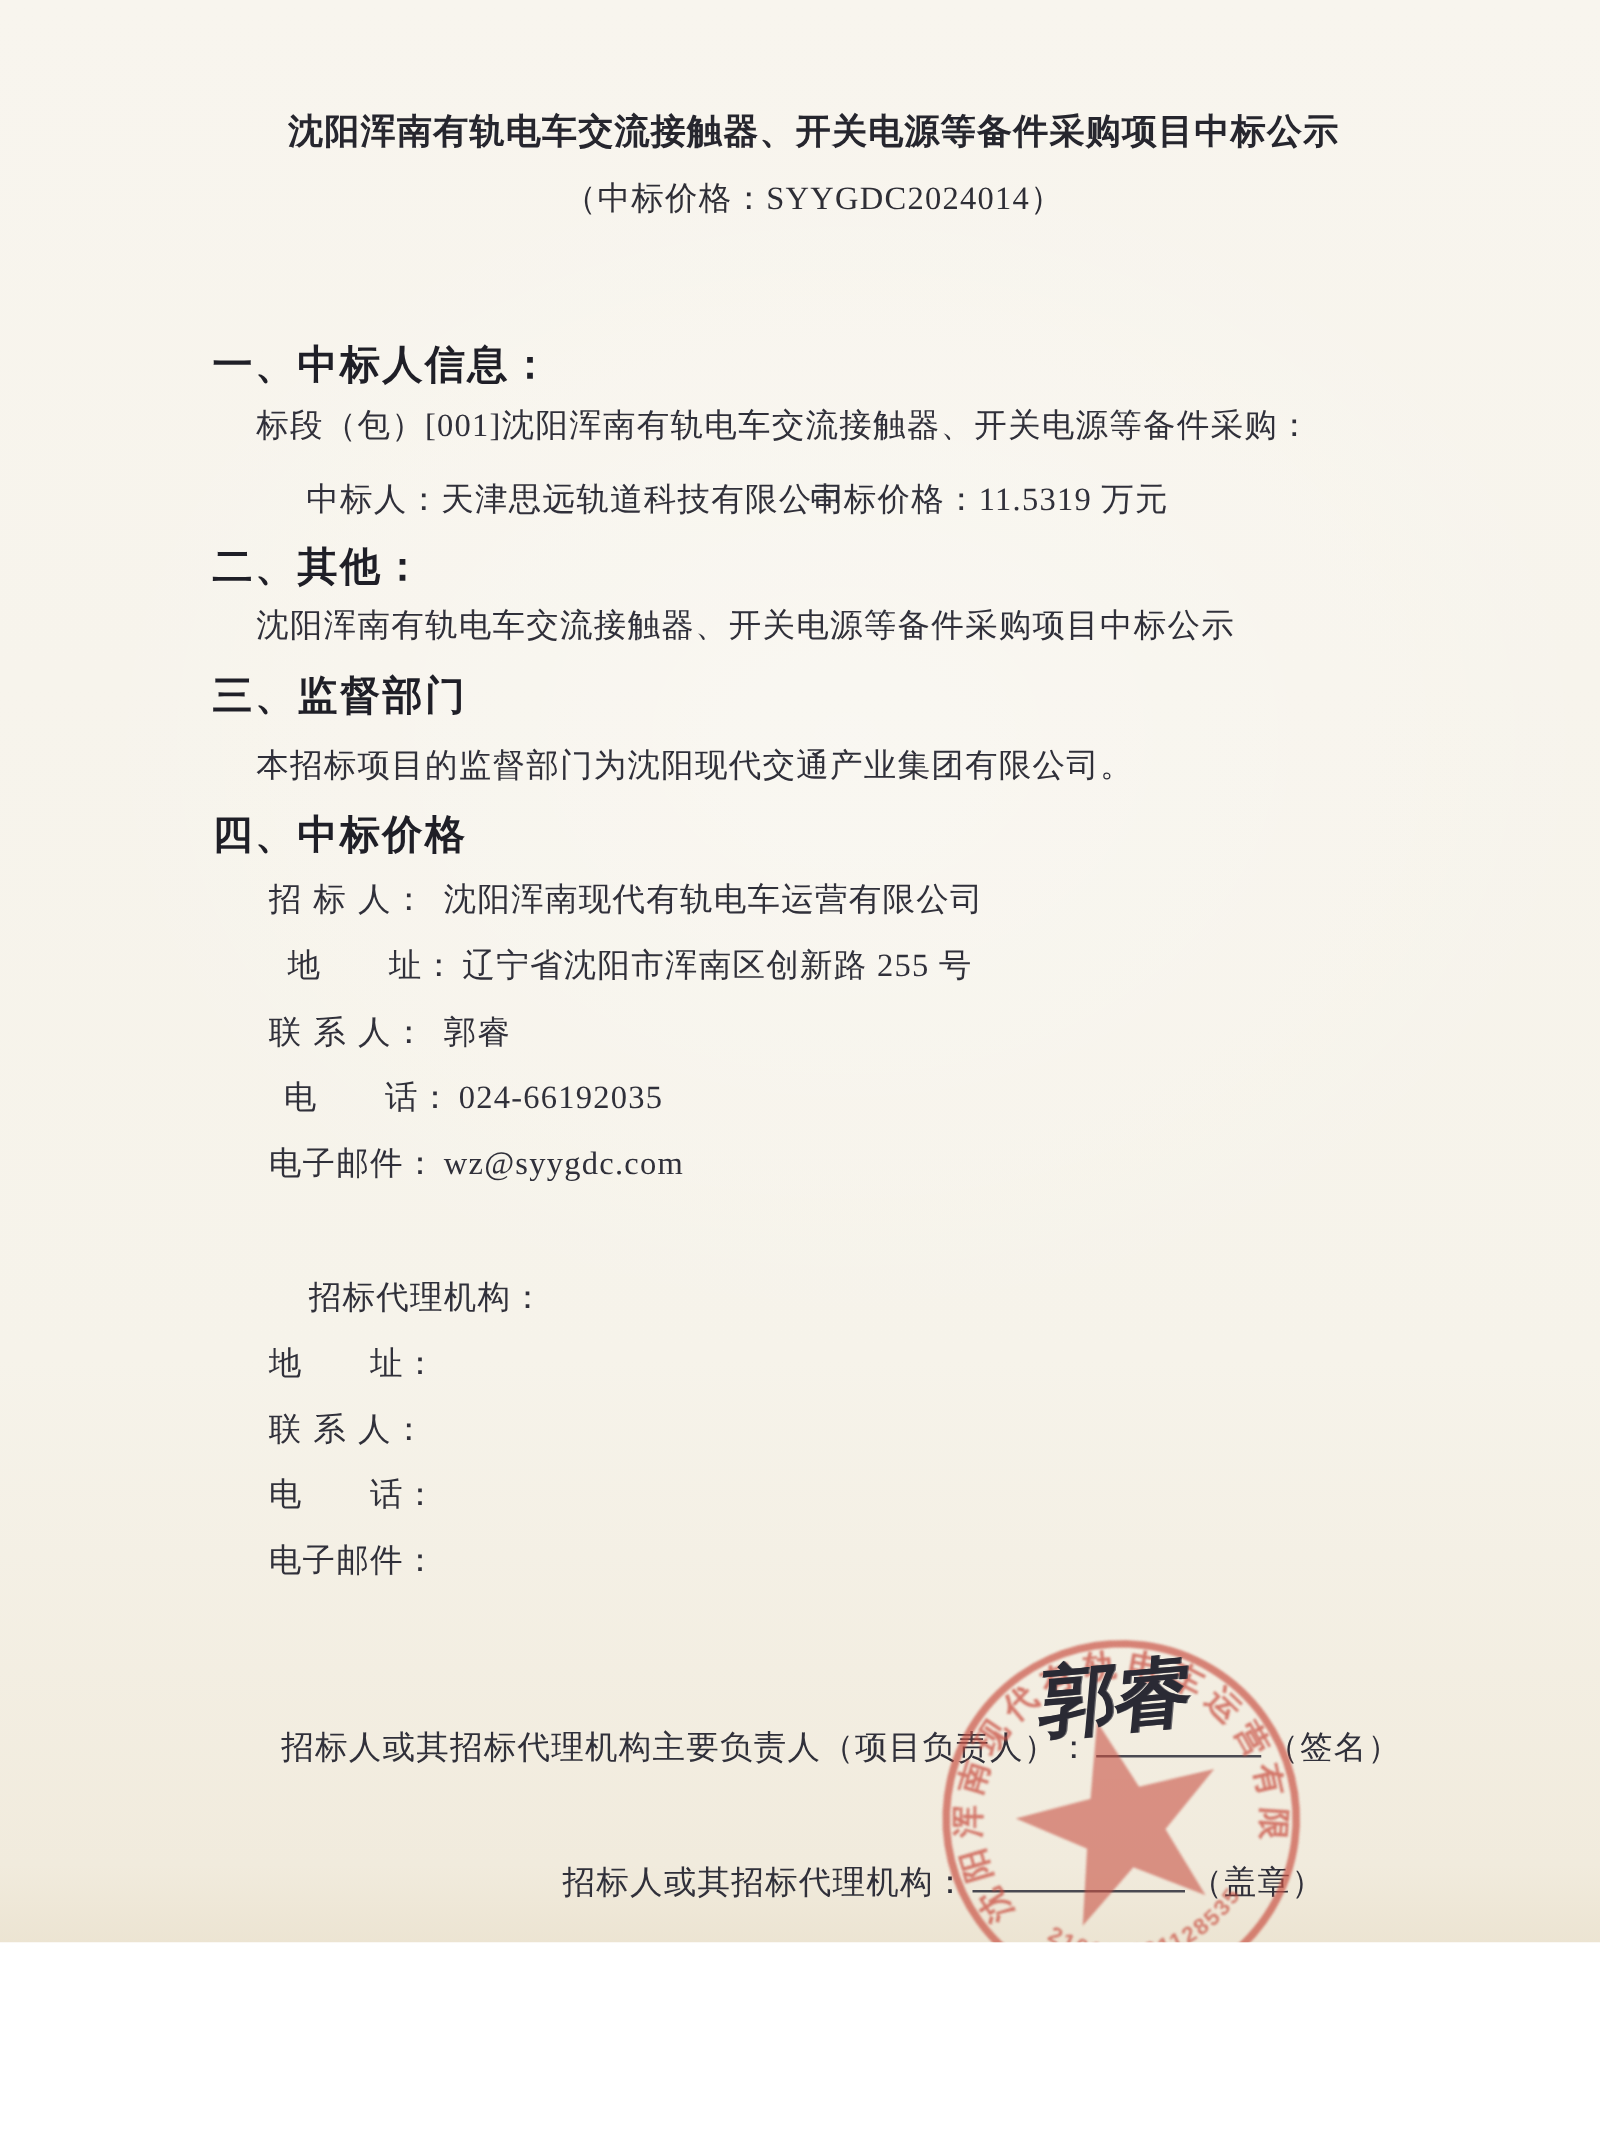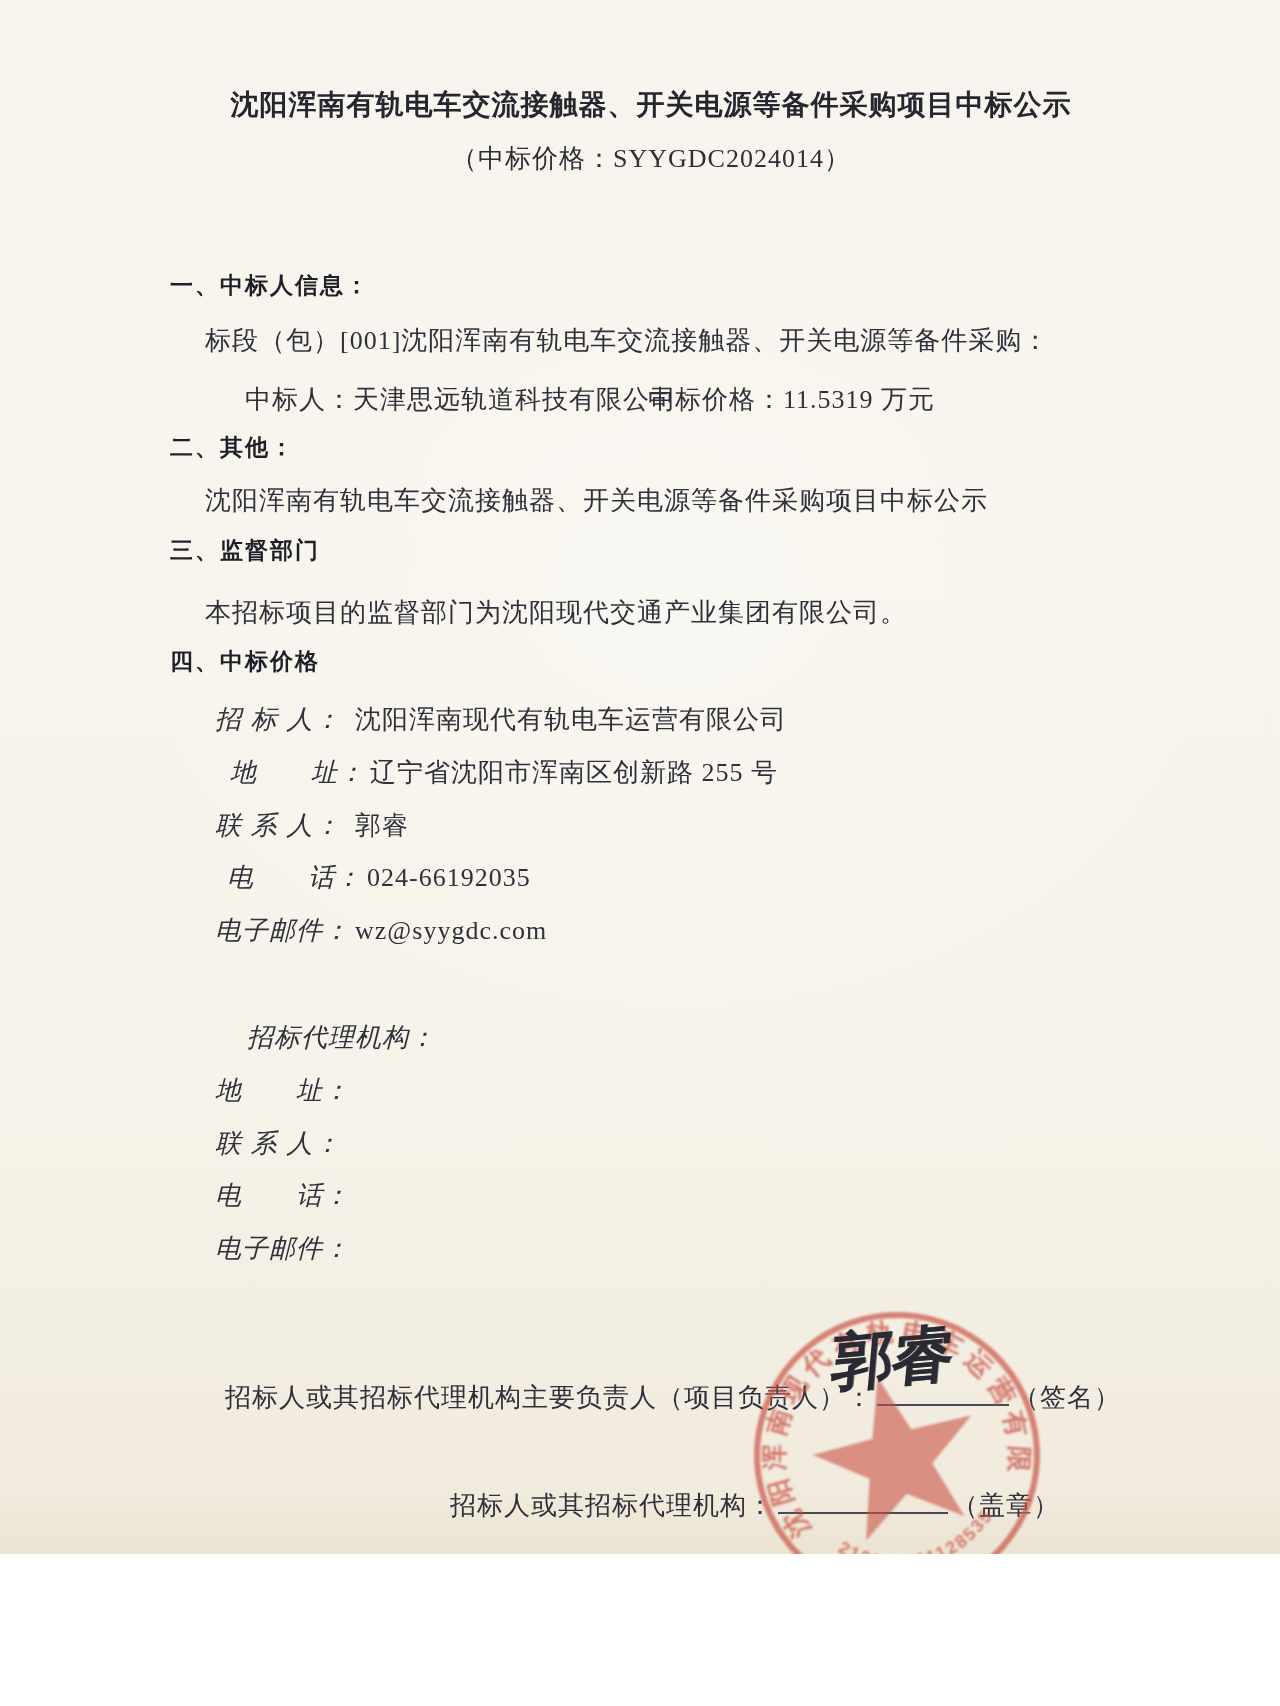--- a/index.html
+++ b/index.html
@@ -18,29 +18,28 @@
   .doc-title{
     width:100%;text-align:center;
     font-size:28px;font-weight:700;letter-spacing:1px;color:#26262e;
   }
   .doc-subtitle{
     width:100%;text-align:center;
     font-size:26px;letter-spacing:1px;color:#2e2e36;
   }
   .heading{
     font-family:"Liberation Sans","DejaVu Sans",sans-serif;
-    font-size:23px;font-weight:700;color:#1f1f27;letter-spacing:2px;
+    font-size:32px;font-weight:700;color:#1f1f27;letter-spacing:2px;
   }
   .body-text{font-size:26px;letter-spacing:1px;color:#30303a;}
   .row{font-size:26px;letter-spacing:1px;color:#30303a;white-space:nowrap;}
   .lbl{
     display:inline-block;width:126px;
     text-align-last:justify;text-justify:inter-character;
     vertical-align:baseline;
-    font-style:italic;
   }
   .lbl.auto{width:auto;text-align-last:auto;margin-left:32px;}
   .val{margin-left:14px;}
   .sigline{font-size:26px;letter-spacing:1px;color:#30303a;white-space:nowrap;}
   .uline{
     display:inline-block;vertical-align:baseline;
     border-bottom:2px solid #4a4a52;height:1em;
     margin:0 4px;
   }
   .u1{width:132px;}

